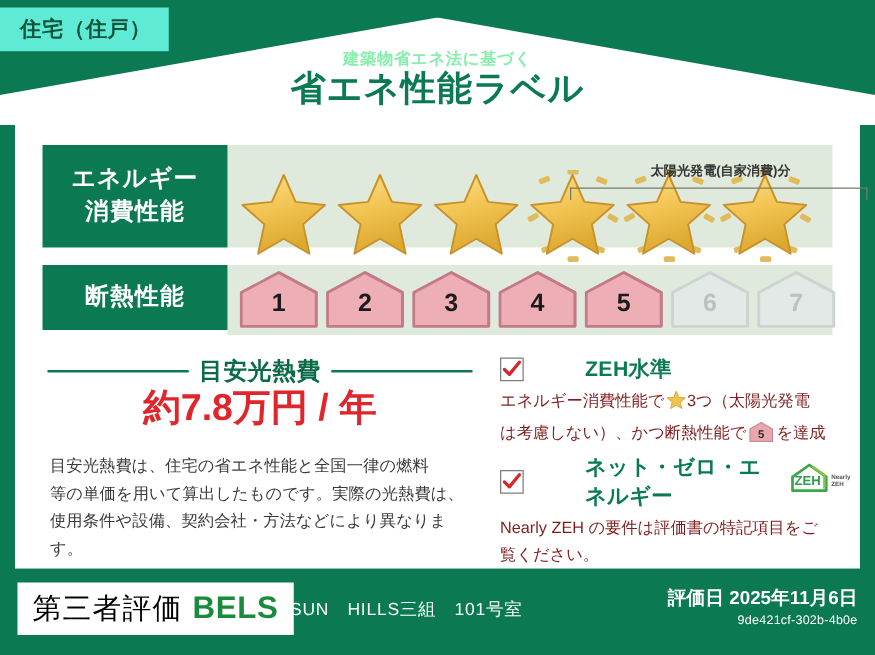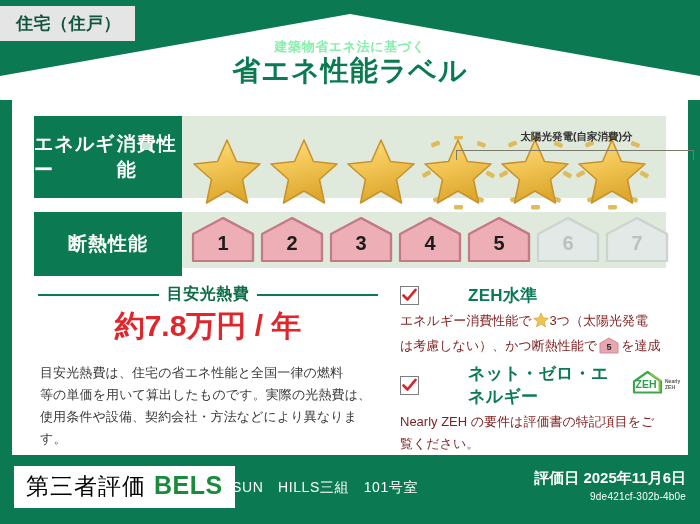--- a/index.html
+++ b/index.html
@@ -16,21 +16,21 @@
     background: #0b7a52; overflow: hidden;
   }
   
   #wedge {
     position: absolute; left: 0; top: 0; width: 700px; height: 100px;
     background: #ffffff;
     clip-path: polygon(0 100px, 0 76px, 350px 14px, 700px 76px, 700px 100px);
   }
   #category-chip {
     position: absolute; left: 0; top: 6px;
-    background: #e5e5e5; color: #11543c;
+    background: #5eead4; color: #11543c;
     font-size: 17px; font-weight: bold; letter-spacing: .5px;
     padding: 6px 14px 6px 16px;
     z-index: 4;
   }
   #title-block {
     position: absolute; left: 0; top: 40px; width: 700px;
     text-align: center; z-index: 3;
   }
   #title-sub {
     color: #86efac; font-size: 13px; font-weight: bold; letter-spacing: .6px;
@@ -56,21 +56,21 @@
     position: absolute; left: 12px; top: 100px;
     width: 676px; height: 355px;
     background: #ffffff;
   }
 
   .perf-row { position: absolute; left: 22px; }
   .perf-label {
     position: absolute; left: 0; top: 0;
     width: 148px; background: #0b7a52; color: #ffffff;
     font-size: 19px; font-weight: bold; letter-spacing: 1px;
-    display: flex; flex-direction: row; align-items: center; justify-content: center;
+    display: flex; flex-direction: column; align-items: center; justify-content: center;
     line-height: 26px;
   }
   .perf-field {
     position: absolute; background: #dfeadd;
   }
 
   
   #row-energy { top: 16px; width: 632px; height: 82px; }
   #row-energy .perf-label { height: 82px; }
   #row-energy .perf-field { left: 148px; top: 0; width: 484px; height: 82px; }
@@ -87,39 +87,39 @@
     text-align: center; color: #333333; font-size: 10.5px; font-weight: bold;
     z-index: 6;
   }
   #solar-bracket .br {
     position: absolute; left: 0; top: 14px; width: 238px; height: 10px;
     border: 1.5px solid #7a7a6a; border-bottom: none;
   }
 
   
   #row-insul { top: 112px; width: 632px; height: 56px; }
-  #row-insul .perf-label { height: 64px; }
+  #row-insul .perf-label { height: 52px; }
   #row-insul .perf-field { left: 148px; top: 0; width: 484px; height: 56px; }
   #grades { position: absolute; left: 156px; top: 4px; display: flex; gap: 3px; }
   .grade { position: relative; width: 66px; height: 48px; }
   .grade svg { position: absolute; left: 0; top: 0; }
   .grade span {
     position: absolute; left: 0; top: 16px; width: 66px;
     text-align: center; font-size: 20px; font-weight: bold;
   }
   .grade.on span { color: #1b1b1b; }
   .grade.off span { color: #b9c2bd; }
 
   
   #cost-head {
     position: absolute; left: 26px; top: 184px; width: 340px;
     display: flex; align-items: center; gap: 8px;
   }
   #cost-head .rule { flex: 1; height: 2px; background: #0b7a52; }
-  #cost-head .txt { color: #0b6b47; font-size: 16px; font-weight: bold; letter-spacing: .5px; }
+  #cost-head .txt { color: #0b6b47; font-size: 19px; font-weight: bold; letter-spacing: .5px; }
   #cost-value {
     position: absolute; left: 26px; top: 206px; width: 340px;
     text-align: center; color: #e0252b;
     font-size: 30px; font-weight: bold; letter-spacing: 0px;
   }
   #cost-note {
     position: absolute; left: 28px; top: 262px; width: 338px;
     color: #3a3a3a; font-size: 13px; line-height: 22px; letter-spacing: .1px;
   }
 

